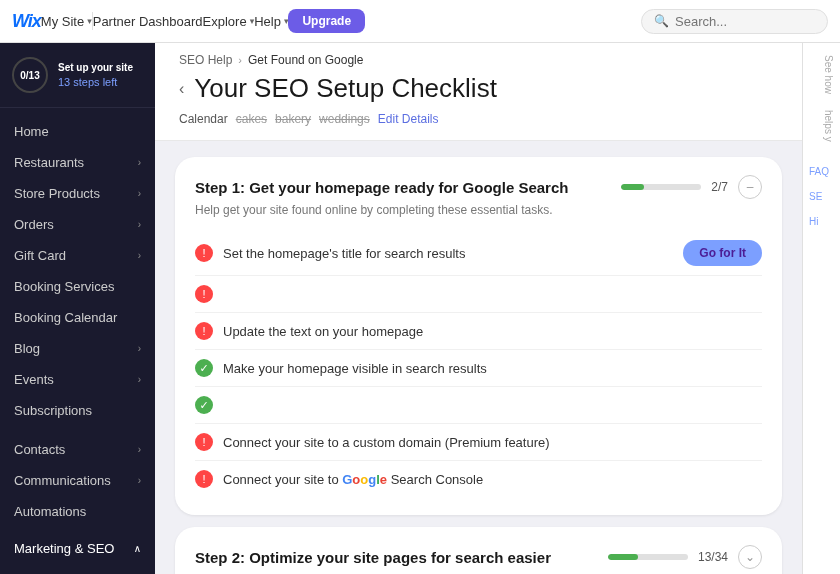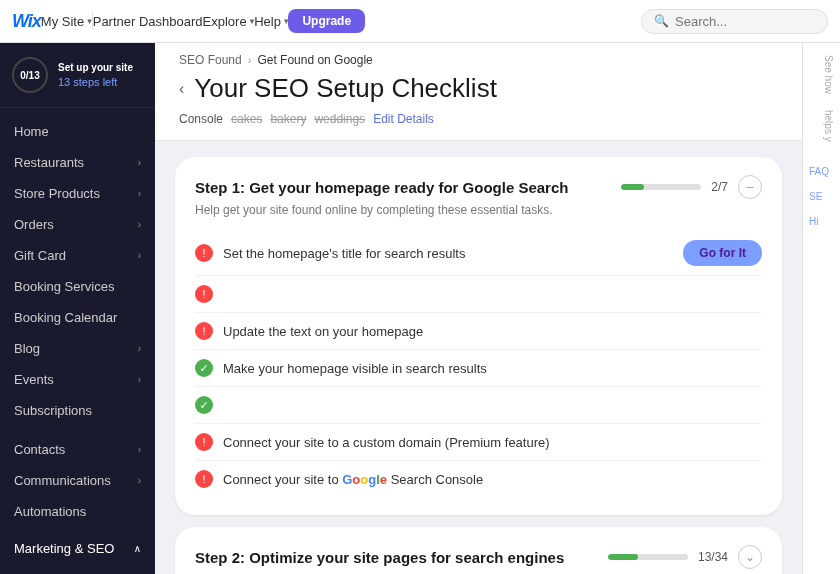--- a/index.html
+++ b/index.html
@@ -280,32 +280,32 @@
       </div>
 
     </div>
 
   </aside>
 
   <div class="content-area">
     <div class="main-content">
 
       <div class="breadcrumb-bar">
-        <a class="breadcrumb-link">SEO Found</a>
+        <a class="breadcrumb-link">SEO Help</a>
         <span class="breadcrumb-sep">›</span>
         <span class="breadcrumb-current">Get Found on Google</span>
       </div>
 
       <div class="page-header">
         <div class="page-title-row">
           <span class="back-btn">‹</span>
           <h1 class="page-title">Your SEO Setup Checklist</h1>
         </div>
         <div class="keywords-row">
-          <span style="font-size:12px;color:#555;">Console</span>
+          <span style="font-size:12px;color:#555;">Calendar</span>
           <span class="keyword-tag strikethrough">cakes</span>
           <span class="keyword-tag strikethrough">bakery</span>
           <span class="keyword-tag strikethrough">weddings</span>
           <a class="edit-details-link">Edit Details</a>
         </div>
       </div>
 
       <div class="checklist-area">
 
         <div class="checklist-card">
@@ -347,21 +347,21 @@
             </div>
             <div class="checklist-item">
               <div class="item-icon error">!</div>
               <span class="item-text">Connect your site to <span style="color:#4285f4;font-weight:600;">G</span><span style="color:#ea4335;font-weight:600;">o</span><span style="color:#fbbc05;font-weight:600;">o</span><span style="color:#4285f4;font-weight:600;">g</span><span style="color:#34a853;font-weight:600;">l</span><span style="color:#ea4335;font-weight:600;">e</span> Search Console</span>
             </div>
           </div>
         </div>
 
         <div class="checklist-card">
           <div class="card-header">
-            <span class="card-title">Step 2: Optimize your site pages for search engines</span>
+            <span class="card-title">Step 2: Optimize your site pages for search easier</span>
             <div class="card-progress">
               <div class="progress-bar-wrap">
                 <div class="progress-bar-fill" style="width:38%;"></div>
               </div>
               <span class="progress-label">13/34</span>
               <button class="collapse-btn">⌄</button>
             </div>
           </div>
           <div class="card-subtitle">Complete these tasks to make your site pages easier to find in search results.</div>
         </div>

